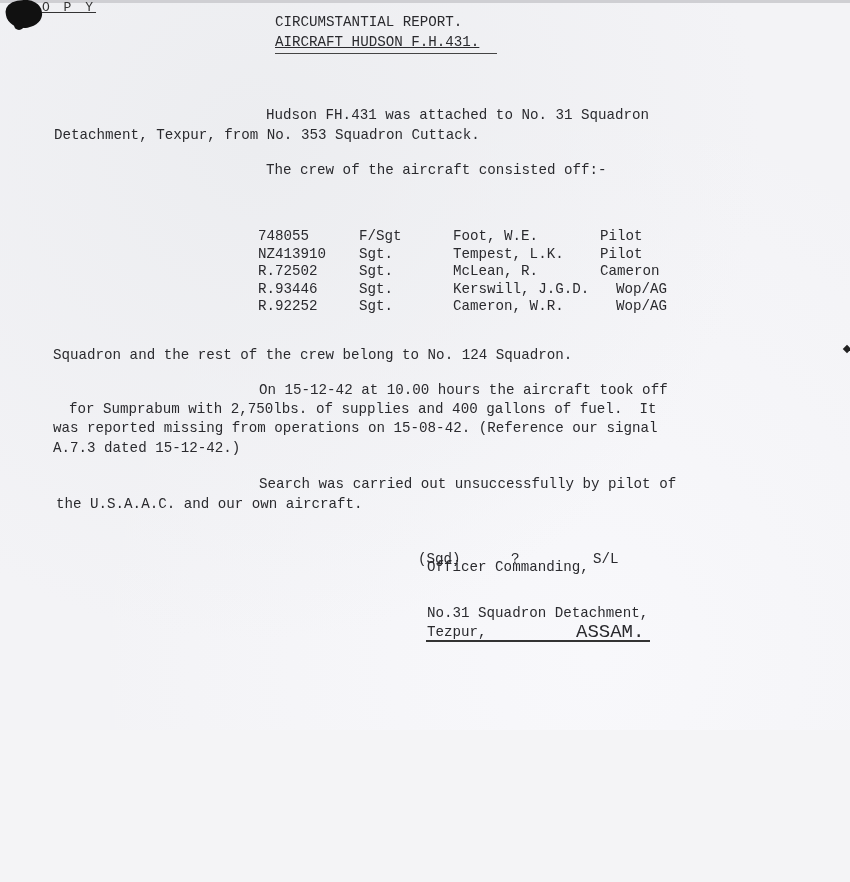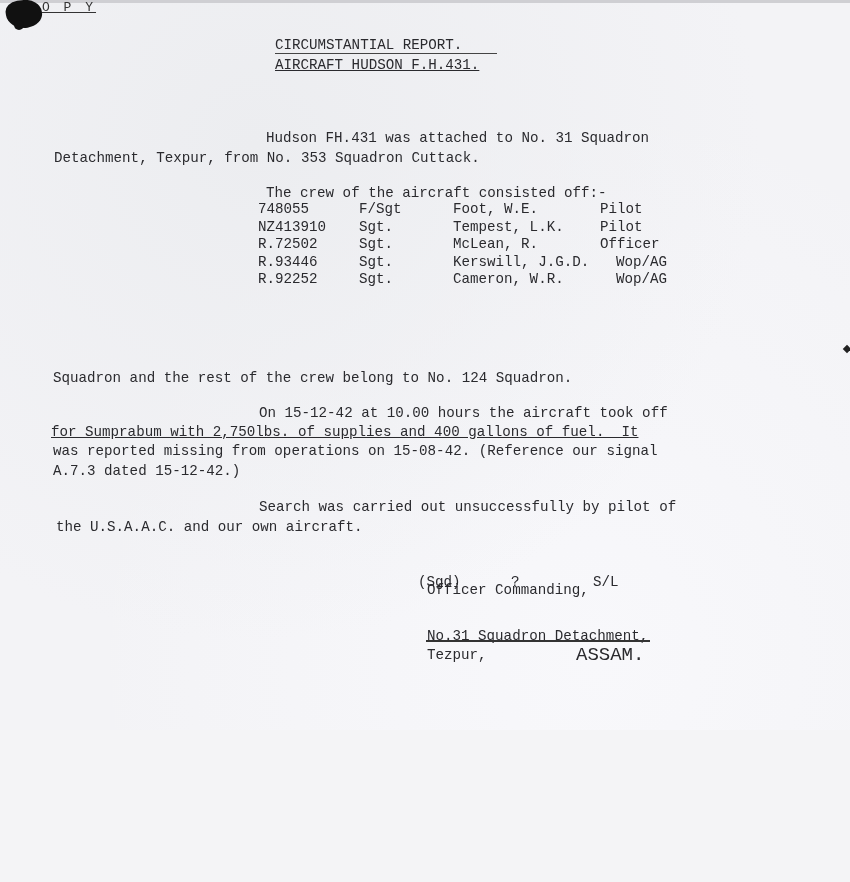--- a/index.html
+++ b/index.html
@@ -25,25 +25,25 @@
       background: #111; border-radius: 40% 55% 50% 60%;
       transform: rotate(-8deg);
     }
     .blot2 {
       position: absolute; left: 14px; top: 20px; width: 10px; height: 10px; background:#111; border-radius: 50%;
     }
     .copy {
       position: absolute; left: 42px; top: 0px; font-size: 13px; letter-spacing: 3px; color: #333;
     }
     .copy span { text-decoration: underline; }
-    .line { position: absolute; white-space: pre; font-size: 14.2px; line-height: 19px; margin-top: 23px; }
+    .line { position: absolute; white-space: pre; font-size: 14.2px; line-height: 19px; }
     .title1 { left: 275px; top: 13px; }
     .title2 { left: 275px; top: 33px; text-decoration: underline; }
     .title-rule { position: absolute; left: 275px; top: 53px; width: 222px; height: 1px; background:#444; }
-    .crew-col { position: absolute; font-size: 14.2px; line-height: 17.5px; white-space: pre; }
+    .crew-col { position: absolute; font-size: 14.2px; line-height: 17.5px; white-space: pre; margin-top: 27px; }
     .sig-rule { position: absolute; left: 426px; top: 640px; width: 224px; height: 2px; background:#333; }
     .mark { position: absolute; left: 844px; top: 346px; width: 6px; height: 6px; background:#222; transform: rotate(45deg); }
   </style>
 </head>
 <body>
 
 <div class="paper">
   <div class="topbar"></div>
   <div class="blot"></div>
   <div class="blot2"></div>
@@ -55,27 +55,27 @@
 
   <div class="line" style="left:266px; top:106px;">Hudson FH.431 was attached to No. 31 Squadron</div>
   <div class="line" style="left:54px; top:126px;">Detachment, Texpur, from No. 353 Squadron Cuttack.</div>
 
   <div class="line" style="left:266px; top:161px;">The crew of the aircraft consisted off:-</div>
 
   <div>
     <div class="crew-col" style="left:258px; top:201px;"><div>748055</div><div>NZ413910</div><div>R.72502</div><div>R.93446</div><div>R.92252</div></div>
     <div class="crew-col" style="left:359px; top:201px;"><div>F/Sgt</div><div>Sgt.</div><div>Sgt.</div><div>Sgt.</div><div>Sgt.</div></div>
     <div class="crew-col" style="left:453px; top:201px;"><div>Foot, W.E.</div><div>Tempest, L.K.</div><div>McLean, R.</div><div>Kerswill, J.G.D.</div><div>Cameron, W.R.</div></div>
-    <div class="crew-col" style="left:600px; top:201px;"><div>Pilot</div><div>Pilot</div><div>Officer</div><div style="padding-left:16px;">Wop/AG</div><div style="padding-left:16px;">Wop/AG</div></div>
+    <div class="crew-col" style="left:600px; top:201px;"><div>Pilot</div><div>Pilot</div><div>Cameron</div><div style="padding-left:16px;">Wop/AG</div><div style="padding-left:16px;">Wop/AG</div></div>
   </div>
 
   <div class="line" style="left:53px; top:346px;text-align:right;">Squadron and the rest of the crew belong to No. 124 Squadron.</div>
 
   <div class="line" style="left:259px; top:381px;">On 15-12-42 at 10.00 hours the aircraft took off</div>
-  <div class="line" style="left:51px; top:400px;text-decoration:underline;">for Sumprabum with 2,750lbs. of supplies and 400 gallons of fuel.  It</div>
+  <div class="line" style="left:69px; top:400px;">for Sumprabum with 2,750lbs. of supplies and 400 gallons of fuel.  It</div>
   <div class="line" style="left:53px; top:419px;">was reported missing from operations on 15-08-42. (Reference our signal</div>
   <div class="line" style="left:53px; top:439px;">A.7.3 dated 15-12-42.)</div>
 
   <div class="line" style="left:259px; top:475px;">Search was carried out unsuccessfully by pilot of</div>
   <div class="line" style="left:56px; top:495px;">the U.S.A.A.C. and our own aircraft.</div>
 
   <div>
     <div class="line" style="left:418px; top:550px;text-align:center;">(Sgd)</div>
     <div class="line" style="left:511px; top:550px;">?</div>
     <div class="line" style="left:593px; top:550px;">S/L</div>

